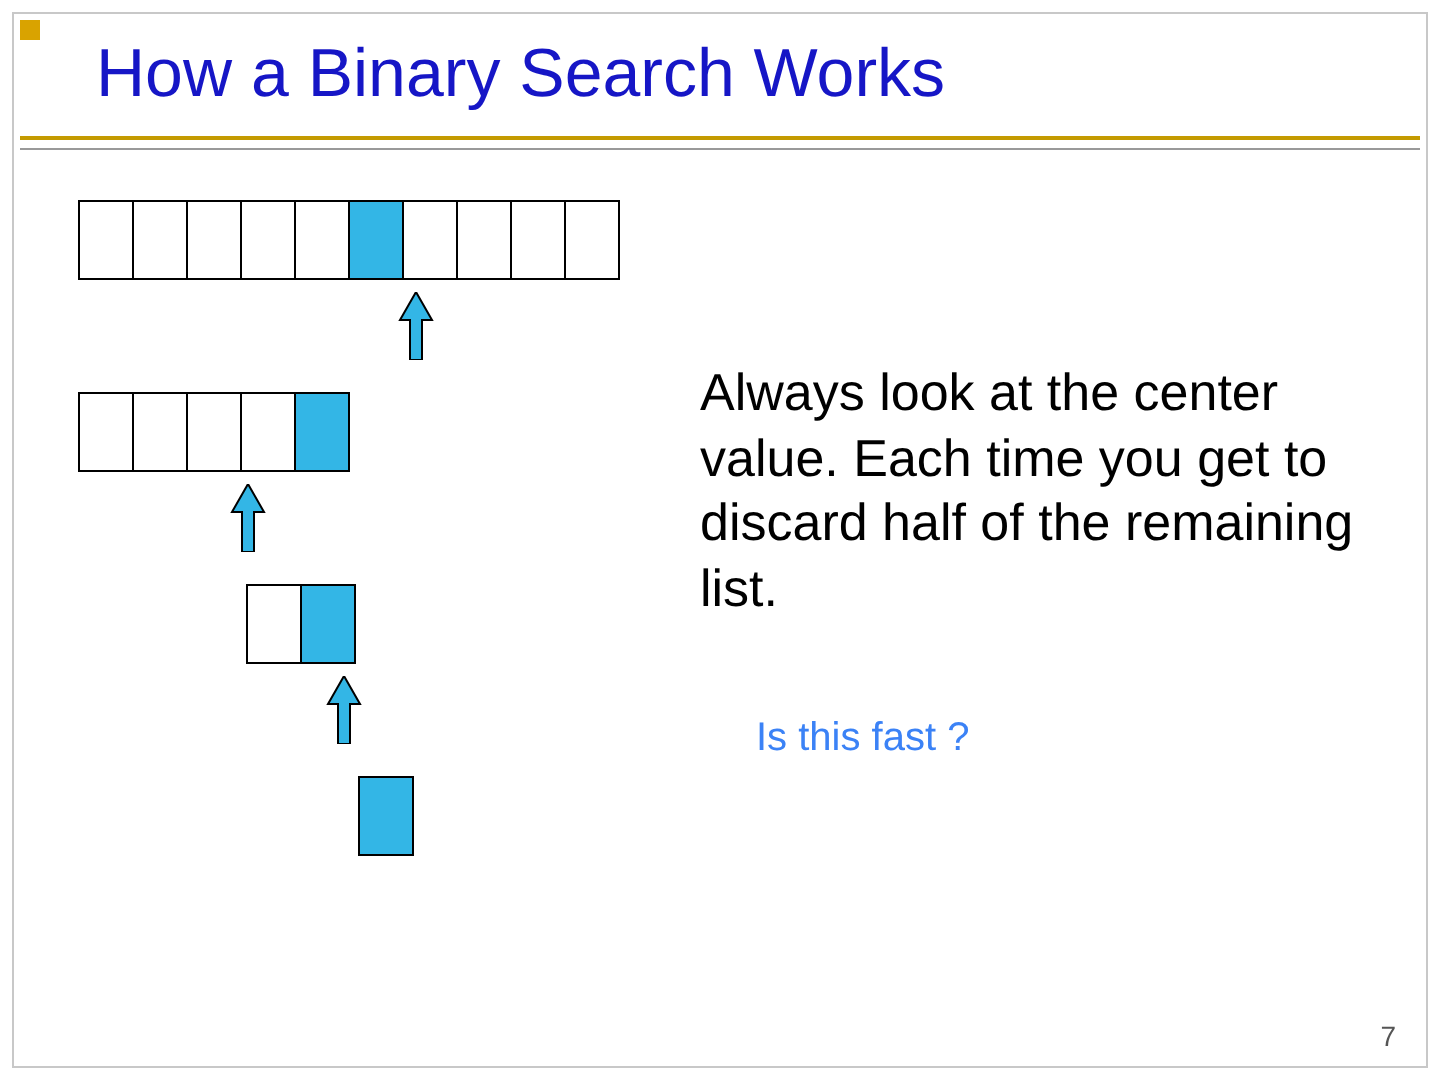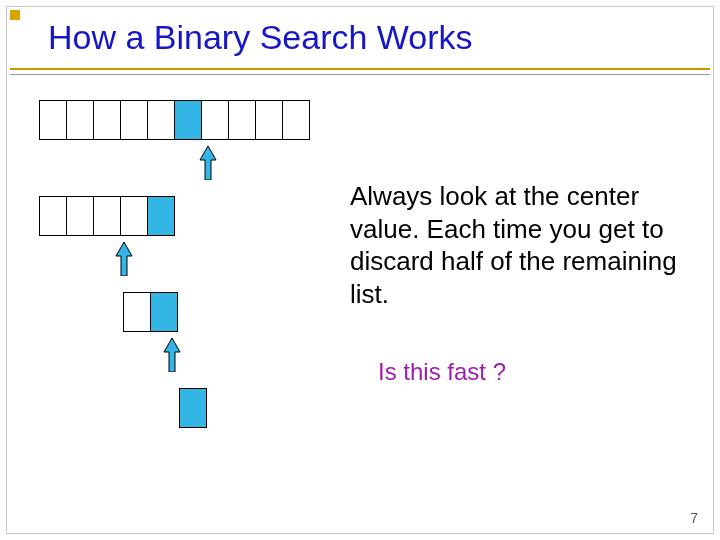--- a/index.html
+++ b/index.html
@@ -72,22 +72,22 @@
     left: 350px;
     width: 330px;
     font-size: 26px;
     color: #000;
     line-height: 1.25;
   }
   .question {
     position: absolute;
     top: 358px;
     left: 378px;
-    font-size: 24px;
-    color: #a21caf;
+    font-size: 20px;
+    color: #3b82f6;
   }
   .page-num {
     position: absolute;
     bottom: 14px;
     right: 22px;
     font-size: 14px;
     color: #555;
   }
 </style>
 </head>

